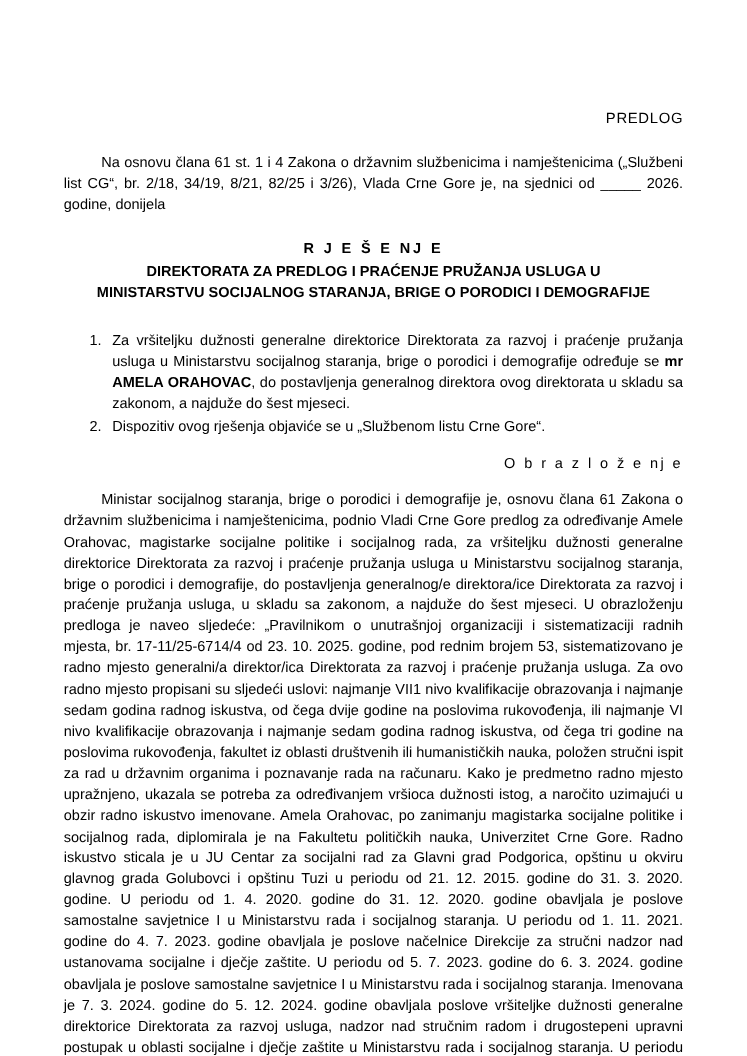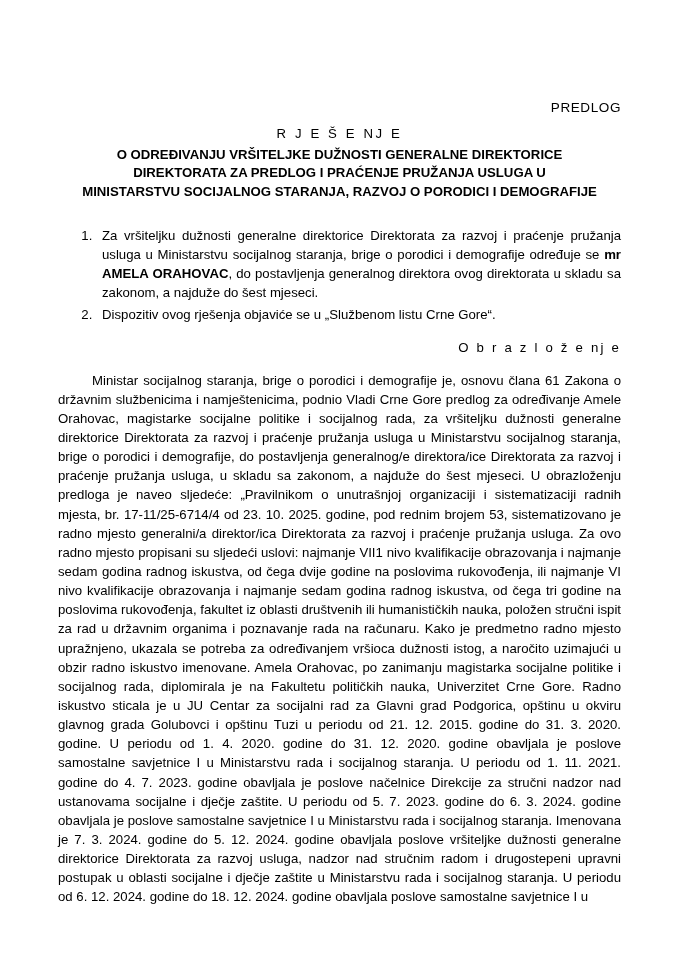--- a/index.html
+++ b/index.html
@@ -18,21 +18,21 @@
     min-height: 960px;
     box-sizing: border-box;
     padding: 100px 58px 20px 58px;
     background: #ffffff;
   }
   .header-label {
     text-align: right;
     font-size: 13.5px;
     letter-spacing: 0.6px;
     font-weight: normal;
-    margin-bottom: 10px;
+    margin-bottom: 23px;
   }
   .intro {
     font-size: 13.2px;
     line-height: 1.45;
     text-align: justify;
     text-justify: inter-word;
     margin: 0 0 22px 0;
   }
   .intro .indent {
     display: inline-block;
@@ -40,21 +40,21 @@
   }
   .title-block {
     text-align: center;
     font-weight: bold;
     font-size: 13.2px;
     line-height: 1.42;
     margin-bottom: 24px;
   }
   .title-word {
     letter-spacing: 2.6px;
-    font-weight: normal;
+    font-weight: bold;
     margin-bottom: 2px;
   }
   ol.items {
     margin: 0 0 0 0;
     padding-left: 38px;
     font-size: 13.2px;
     line-height: 1.45;
   }
   ol.items li {
     text-align: justify;
@@ -82,26 +82,26 @@
     width: 34px;
   }
 </style>
 </head>
 <body>
 
 <div class="page">
 
   <div class="header-label">PREDLOG</div>
 
+  <p class="intro"><span class="indent"></span><span>Na osnovu člana 61 st. 1 i 4 Zakona o državnim službenicima i namještenicima („Službeni list CG“, br. 2/18, 34/19, 8/21, 82/25 i 3/26), Vlada Crne Gore je, na sjednici od _____ 2026. godine, donijela</span></p>
 
   <div class="title-block">
     <div class="title-word">R J E Š E NJ E</div>
-    <div>O ODREĐIVANJU VRŠITELJKE DUŽNOSTI GENERALNE DIREKTORICE</div>
     <div>DIREKTORATA ZA PREDLOG I PRAĆENJE PRUŽANJA USLUGA U</div>
-    <div>MINISTARSTVU SOCIJALNOG STARANJA, RAZVOJ O PORODICI I DEMOGRAFIJE</div>
+    <div>MINISTARSTVU SOCIJALNOG STARANJA, BRIGE O PORODICI I DEMOGRAFIJE</div>
   </div>
 
   <ol class="items">
     <li><span>Za vršiteljku dužnosti generalne direktorice Direktorata za razvoj i praćenje pružanja usluga u Ministarstvu socijalnog staranja, brige o porodici i demografije određuje se </span><b>mr AMELA ORAHOVAC</b><span>, do postavljenja generalnog direktora ovog direktorata u skladu sa zakonom, a najduže do šest mjeseci.</span></li>
     <li><span>Dispozitiv ovog rješenja objaviće se u „Službenom listu Crne Gore“.</span></li>
   </ol>
 
   <div class="obraz">O b r a z l o ž e nj e</div>
 
   <p class="body-par"><span class="indent"></span><span>Ministar socijalnog staranja, brige o porodici i demografije je, osnovu člana 61 Zakona o državnim službenicima i namještenicima, podnio Vladi Crne Gore predlog za određivanje Amele Orahovac, magistarke socijalne politike i socijalnog rada, za vršiteljku dužnosti generalne direktorice Direktorata za razvoj i praćenje pružanja usluga u Ministarstvu socijalnog staranja, brige o porodici i demografije, do postavljenja generalnog/e direktora/ice Direktorata za razvoj i praćenje pružanja usluga, u skladu sa zakonom, a najduže do šest mjeseci. U obrazloženju predloga je naveo sljedeće: „Pravilnikom o unutrašnjoj organizaciji i sistematizaciji radnih mjesta, br. 17-11/25-6714/4 od 23. 10. 2025. godine, pod rednim brojem 53, sistematizovano je radno mjesto generalni/a direktor/ica Direktorata za razvoj i praćenje pružanja usluga. Za ovo radno mjesto propisani su sljedeći uslovi: najmanje VII1 nivo kvalifikacije obrazovanja i najmanje sedam godina radnog iskustva, od čega dvije godine na poslovima rukovođenja, ili najmanje VI nivo kvalifikacije obrazovanja i najmanje sedam godina radnog iskustva, od čega tri godine na poslovima rukovođenja, fakultet iz oblasti društvenih ili humanističkih nauka, položen stručni ispit za rad u državnim organima i poznavanje rada na računaru. Kako je predmetno radno mjesto upražnjeno, ukazala se potreba za određivanjem vršioca dužnosti istog, a naročito uzimajući u obzir radno iskustvo imenovane. Amela Orahovac, po zanimanju magistarka socijalne politike i socijalnog rada, diplomirala je na Fakultetu političkih nauka, Univerzitet Crne Gore. Radno iskustvo sticala je u JU Centar za socijalni rad za Glavni grad Podgorica, opštinu u okviru glavnog grada Golubovci i opštinu Tuzi u periodu od 21. 12. 2015. godine do 31. 3. 2020. godine. U periodu od 1. 4. 2020. godine do 31. 12. 2020. godine obavljala je poslove samostalne savjetnice I u Ministarstvu rada i socijalnog staranja. U periodu od 1. 11. 2021. godine do 4. 7. 2023. godine obavljala je poslove načelnice Direkcije za stručni nadzor nad ustanovama socijalne i dječje zaštite. U periodu od 5. 7. 2023. godine do 6. 3. 2024. godine obavljala je poslove samostalne savjetnice I u Ministarstvu rada i socijalnog staranja. Imenovana je 7. 3. 2024. godine do 5. 12. 2024. godine obavljala poslove vršiteljke dužnosti generalne direktorice Direktorata za razvoj usluga, nadzor nad stručnim radom i drugostepeni upravni postupak u oblasti socijalne i dječje zaštite u Ministarstvu rada i socijalnog staranja. U periodu od 6. 12. 2024. godine do 18. 12. 2024. godine obavljala poslove samostalne savjetnice I u</span></p>

